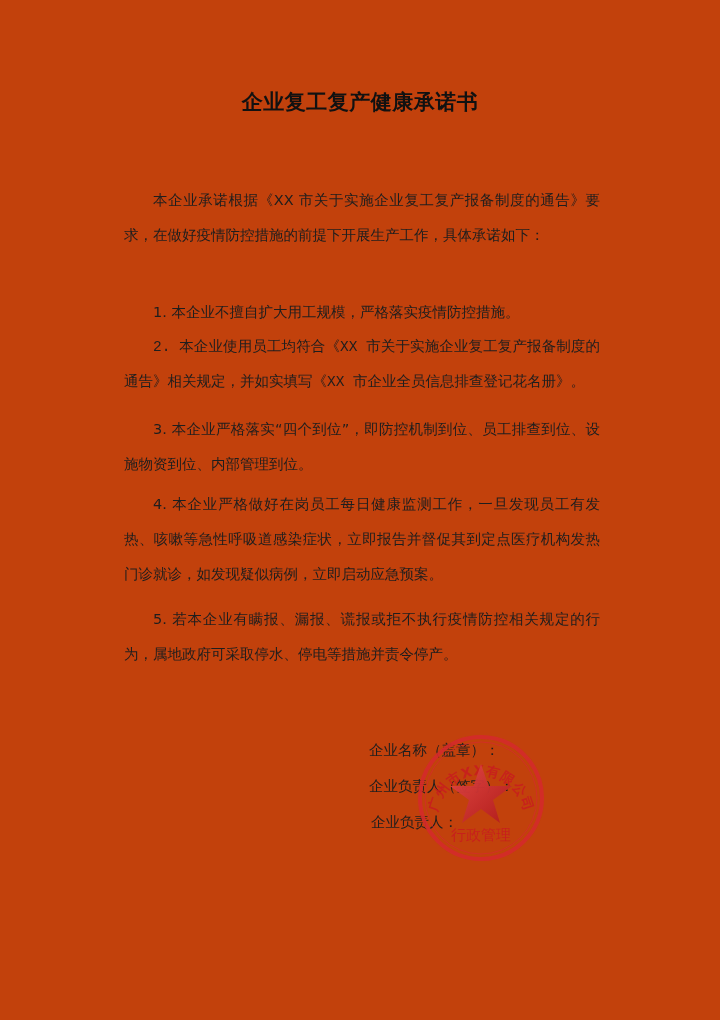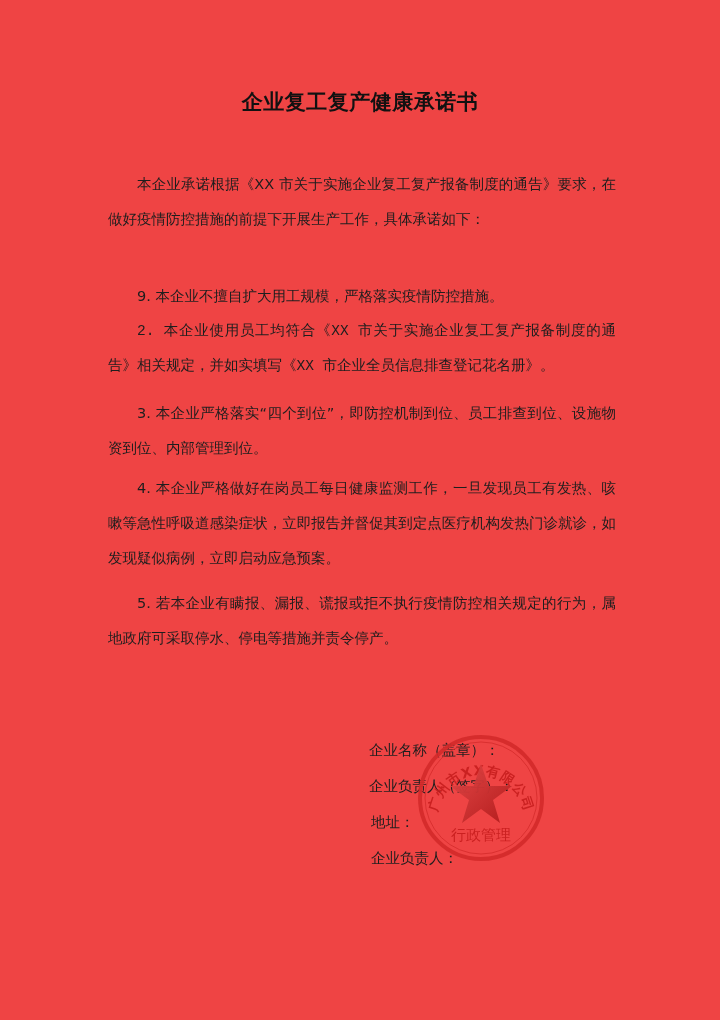--- a/index.html
+++ b/index.html
@@ -12,21 +12,21 @@
     height: 1020px;
     position: relative;
     overflow: hidden;
     font-family: "DejaVu Sans", "Liberation Sans", sans-serif;
     color: #1a1a1a;
   }
   .page {
     position: absolute;
     left: 0; top: 0;
     width: 720px; height: 1020px;
-    background: #ef4444;
+    background: #c2410c;
   }
   .title {
     position: absolute;
     top: 88px;
     left: 0;
     width: 720px;
     text-align: center;
     font-size: 21px;
     font-weight: bold;
     color: #111;
@@ -35,21 +35,21 @@
   .body-text {
     position: absolute;
     left: 108px;
     width: 508px;
     font-size: 14.5px;
     line-height: 35px;
     text-align: justify;
     color: #1e1e1e;
   }
   .body-text p {
-    margin: 0;
+    margin: 16px;
     text-indent: 2em;
   }
   .intro { top: 167px; }
   .item1 { top: 279px; }
   .item2 { top: 314px; font-family: Liberation Mono, monospace; }
   .item3 { top: 396px; }
   .item4 { top: 471px; }
   .item5 { top: 586px; }
 
   .sign-block {
@@ -80,21 +80,21 @@
 
 <div class="page">
 
   <div class="title">企业复工复产健康承诺书</div>
 
   <div class="body-text intro">
     <p>本企业承诺根据《XX 市关于实施企业复工复产报备制度的通告》要求，在做好疫情防控措施的前提下开展生产工作，具体承诺如下：</p>
   </div>
 
   <div class="body-text item1">
-    <p>9. 本企业不擅自扩大用工规模，严格落实疫情防控措施。</p>
+    <p>1. 本企业不擅自扩大用工规模，严格落实疫情防控措施。</p>
   </div>
 
   <div class="body-text item2">
     <p>2. 本企业使用员工均符合《XX 市关于实施企业复工复产报备制度的通告》相关规定，并如实填写《XX 市企业全员信息排查登记花名册》。</p>
   </div>
 
   <div class="body-text item3">
     <p>3. 本企业严格落实“四个到位”，即防控机制到位、员工排查到位、设施物资到位、内部管理到位。</p>
   </div>
 
@@ -102,21 +102,20 @@
     <p>4. 本企业严格做好在岗员工每日健康监测工作，一旦发现员工有发热、咳嗽等急性呼吸道感染症状，立即报告并督促其到定点医疗机构发热门诊就诊，如发现疑似病例，立即启动应急预案。</p>
   </div>
 
   <div class="body-text item5">
     <p>5. 若本企业有瞒报、漏报、谎报或拒不执行疫情防控相关规定的行为，属地政府可采取停水、停电等措施并责令停产。</p>
   </div>
 
   <div class="sign-block">
     <div class="sign-line">企业名称（盖章）：</div>
     <div class="sign-line">企业负责人（签字）：</div>
-    <div class="sign-line shift">地址：</div>
     <div class="sign-line shift">企业负责人：</div>
   </div>
 
   <div class="stamp">
     <svg width="128" height="128" viewBox="0 0 128 128">
       <defs>
         <path id="arcPath" d="M 22 72 A 44 44 0 0 1 106 72" fill="none"></path>
         <linearGradient id="starGrad" x1="0" y1="0" x2="1" y2="1">
           <stop offset="0" stop-color="#e34848"></stop>
           <stop offset="1" stop-color="#b01a1a"></stop>

